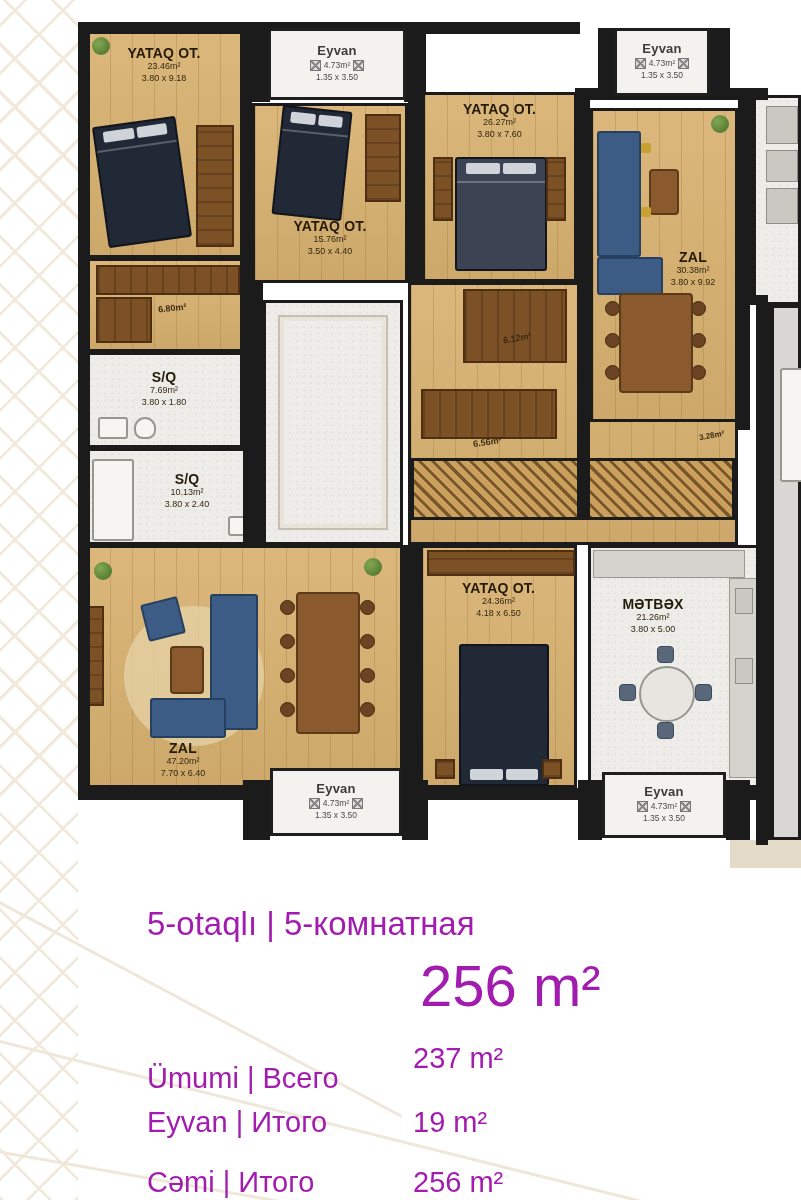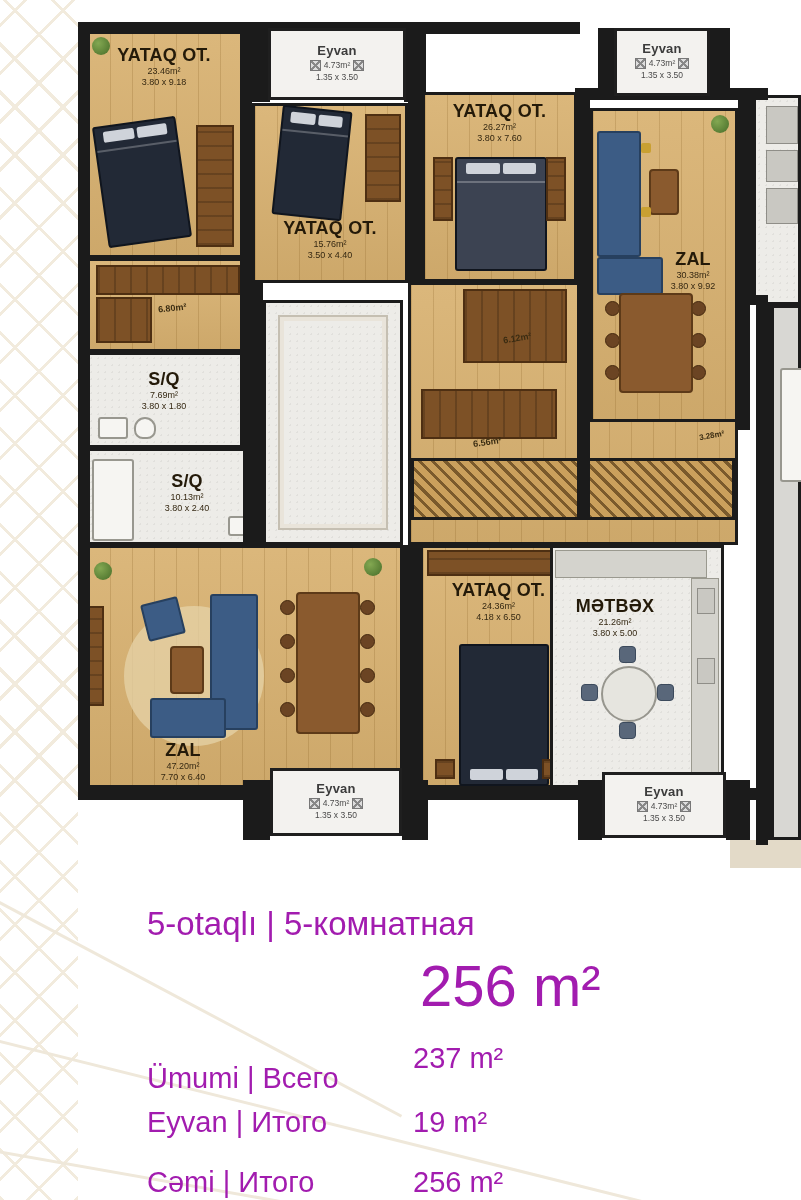--- a/index.html
+++ b/index.html
@@ -18,21 +18,21 @@
   .room.over{z-index:4;}
   .wood{background-color:#d8b170;
     background-image:repeating-linear-gradient(90deg,rgba(120,80,20,.20) 0 1px,transparent 1px 22px),
                      linear-gradient(180deg,rgba(255,255,255,.08),rgba(0,0,0,.05));}
   .marble{background-color:#edece8;
     background-image:radial-gradient(rgba(0,0,0,.05) 1px,transparent 1px);background-size:7px 7px;}
   .gray{background:#d8d7d3;}
   .balcony{position:absolute;background:#f3f2ef;border:3px solid #1f1f1f;box-sizing:border-box;z-index:6;
     display:flex;flex-direction:column;align-items:center;justify-content:center;gap:1px;}
   .rlabel{position:absolute;text-align:center;z-index:5;}
-  .rname{font-weight:bold;font-size:18px;color:#241a09;letter-spacing:.2px;line-height:1.15;}
+  .rname{font-weight:bold;font-size:14px;color:#241a09;letter-spacing:.2px;line-height:1.15;}
   .rmeta{font-size:9px;color:#352812;line-height:1.3;}
   .balcony .rname{font-size:13px;color:#3c3c3c;}
   .balcony .rmeta{font-size:8.5px;color:#4a4a4a;}
   .eline{display:flex;align-items:center;gap:3px;}
   .winbox{width:9px;height:9px;border:1px solid #777;display:inline-block;
     background:linear-gradient(45deg,transparent 44%,#888 44% 56%,transparent 56%),
                linear-gradient(-45deg,transparent 44%,#888 44% 56%,transparent 56%),#ddd;}
   .area-tag{position:absolute;font-size:9px;font-weight:600;color:#3a2c12;z-index:5;white-space:nowrap;}
 
   
@@ -226,21 +226,21 @@
       <div class="bed" style="left:36px;top:96px;width:86px;height:138px;">
         <div class="pillows bottom">
             <div class="pillow"></div>
             <div class="pillow"></div>
           </div>
       </div>
       <div class="wardrobe" style="left:12px;bottom:6px;width:16px;height:16px;"></div>
       <div class="wardrobe" style="right:12px;bottom:6px;width:16px;height:16px;"></div>
     </div>
 
-    <div class="room marble" style="left:550px;top:545px;width:174px;height:243px;padding-left:30px;">
+    <div class="room marble" style="left:588px;top:545px;width:174px;height:243px;padding-left:30px;">
       <div class="counter" style="left:2px;top:2px;width:150px;height:26px;"></div>
       <div class="counter" style="right:2px;top:30px;width:26px;height:198px;"></div>
       <div class="appliance" style="right:6px;top:40px;width:16px;height:24px;"></div>
       <div class="appliance" style="right:6px;top:110px;width:16px;height:24px;"></div>
       <div class="rlabel" style="left:0;top:48px;width:124px;">
         <div class="rname">MƏTBƏX</div>
         <div class="rmeta">21.26m²</div>
         <div class="rmeta">3.80 x 5.00</div>
       </div>
       <div class="ktable" style="left:48px;top:118px;width:52px;height:52px;"></div>

